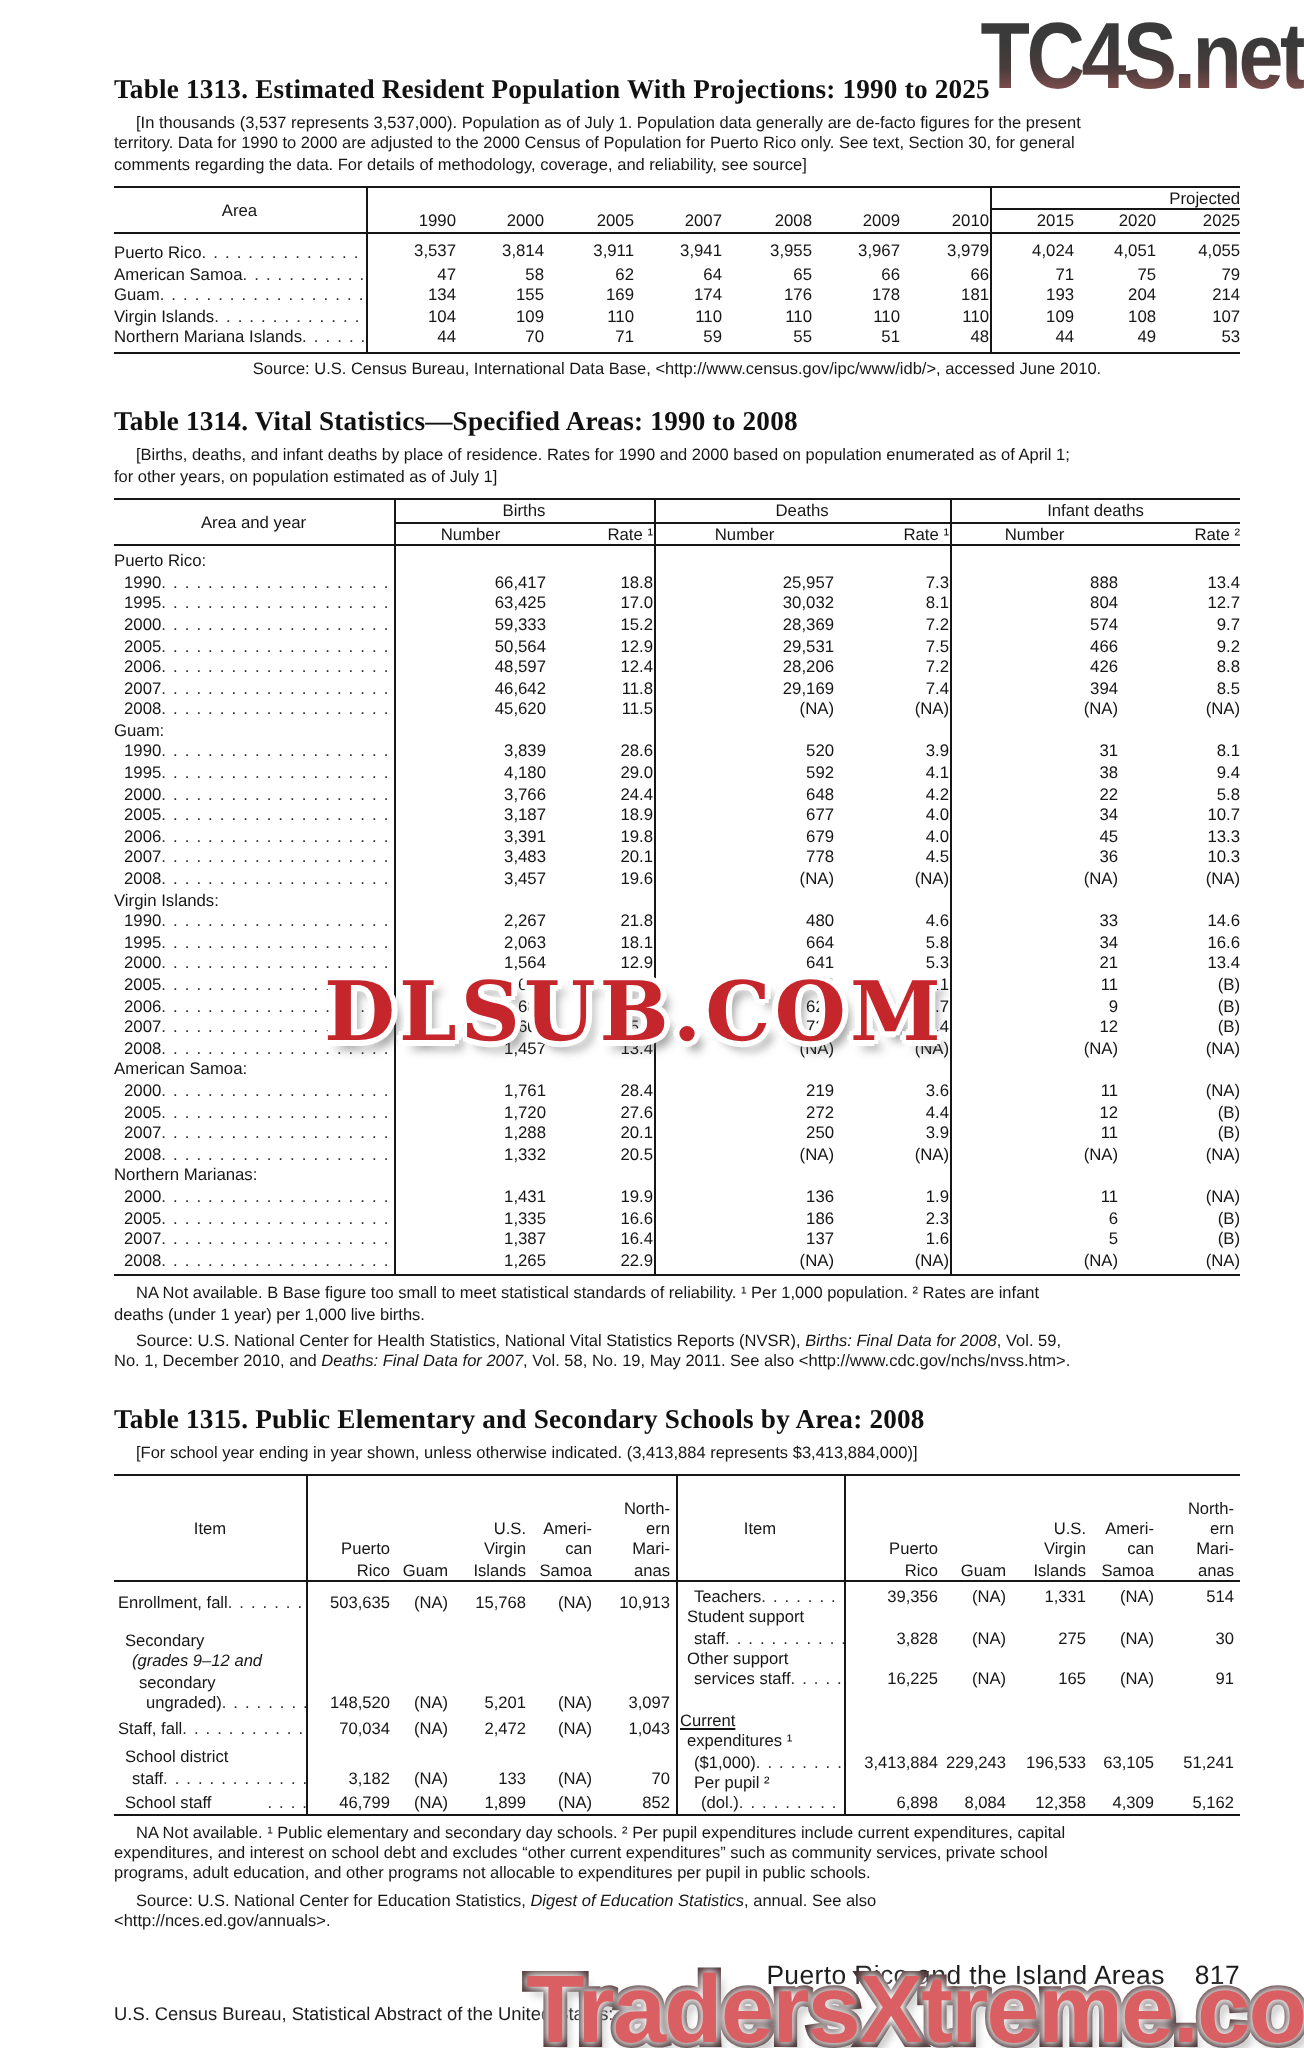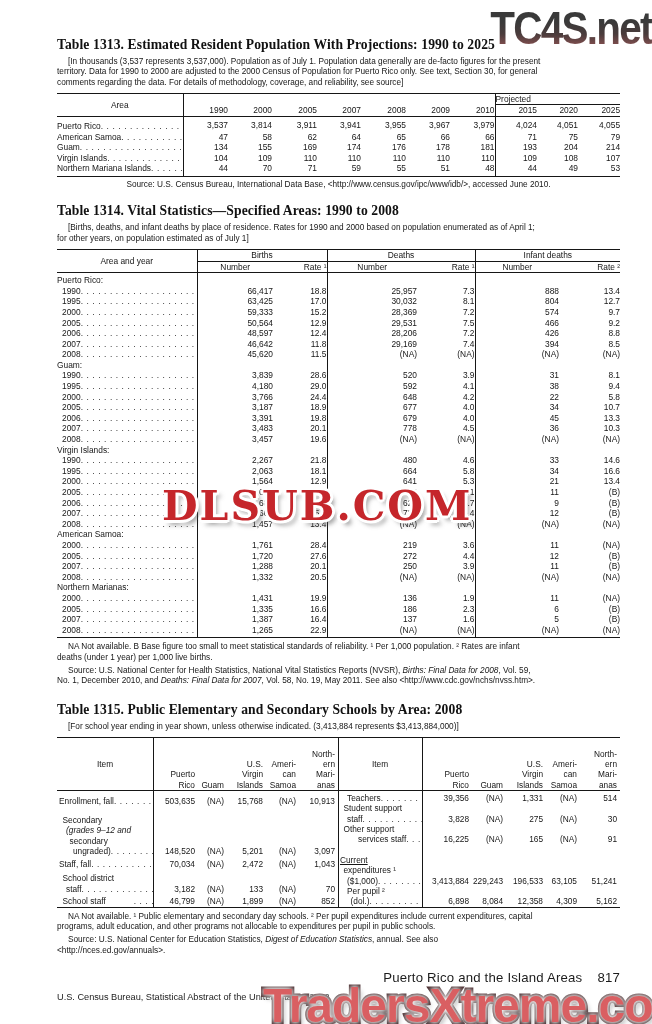--- a/index.html
+++ b/index.html
@@ -18,21 +18,21 @@
   .center{text-align:center;}
   .it{font-style:italic;}
 
   .tbl{border-collapse:collapse;table-layout:fixed;font-size:8.4px;line-height:10.6px;
        border-top:1px solid #161616;border-bottom:1px solid #161616;}
   .tbl thead{border-bottom:1px solid #161616;}
   .tbl th{font-weight:normal;padding:0;}
   .tbl td{padding:0;}
   .vl{border-left:1px solid #161616;}
   .hArea{text-align:center;vertical-align:middle;}
-  .projLbl{text-align:left;padding:1px 0;border-bottom:1px solid #161616;}
+  .projLbl{text-align:right;padding:1px 0;border-bottom:1px solid #161616;}
   .grp{text-align:center;padding:1px 0;border-bottom:1px solid #161616;}
   .yr{text-align:right;padding:1px 5px 1px 0;}
   .subN{text-align:center;padding:0 0 1px 0;}
   .subR{text-align:right;padding:0 4px 1px 0;}
   .num{text-align:right;padding-right:5px;white-space:nowrap;}
   .rate{text-align:right;padding-right:4px;white-space:nowrap;}
   .lbl{overflow:hidden;}
   .lead{display:flex;align-items:baseline;overflow:hidden;padding-left:2px;}
   .lt{white-space:nowrap;}
   .dots{flex:1 1 auto;overflow:hidden;white-space:nowrap;color:#2a2a2a;}
@@ -896,21 +896,21 @@
               </td>
               <td class="val">3,828</td>
               <td class="val">(NA)</td>
               <td class="val">275</td>
               <td class="val">(NA)</td>
               <td class="val">30</td>
             </tr>
             <tr>
               <td class="itemcell">
                 <div style="padding-left: 5.5px;">Other support</div>
-                <div class="lead" style="padding-left: 20px;">
+                <div class="lead" style="padding-left: 9px;">
                   <span class="lt">services staff</span>
                   <span class="dots"></span>
                 </div>
               </td>
               <td class="val">16,225</td>
               <td class="val">(NA)</td>
               <td class="val">165</td>
               <td class="val">(NA)</td>
               <td class="val">91</td>
             </tr>
@@ -941,20 +941,21 @@
               <td class="val">8,084</td>
               <td class="val">12,358</td>
               <td class="val">4,309</td>
               <td class="val">5,162</td>
             </tr>
           </tbody>
         </table>
       </div>
     <div class="fnote" id="fn1315">
         <div class="fl">NA Not available. ¹ Public elementary and secondary day schools. ² Per pupil expenditures include current expenditures, capital</div>
+        <div>expenditures, and interest on school debt and excludes “other current expenditures” such as community services, private school</div>
         <div>programs, adult education, and other programs not allocable to expenditures per pupil in public schools.</div>
       </div>
     <div class="src" id="src1315">
         <div class="fl"><span>Source: U.S. National Center for Education Statistics, </span><span class="it">Digest of Education Statistics</span><span>, annual. See also</span></div>
         <div><span>&lt;http://nces.ed.gov/annuals&gt;.</span></div>
       </div>
 
     <div class="runfoot">
       <span>Puerto Rico and the Island Areas</span>
       <span class="pg">817</span>

